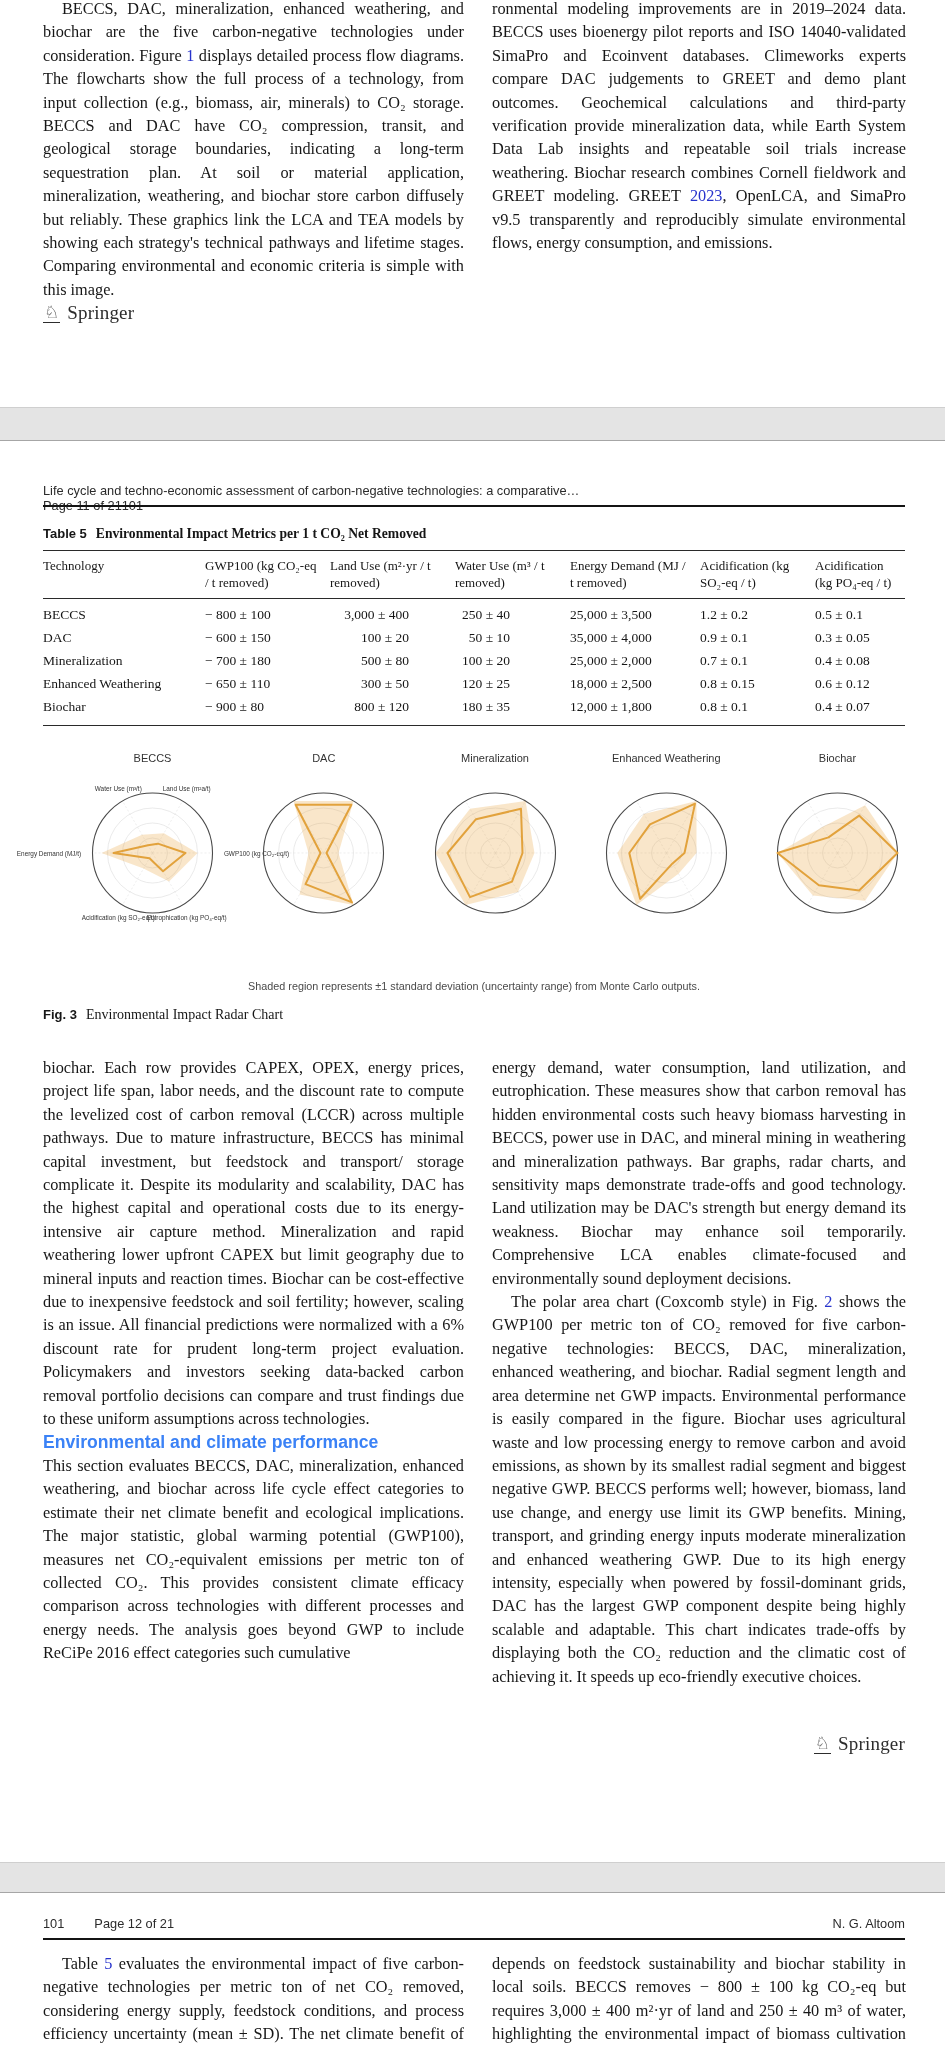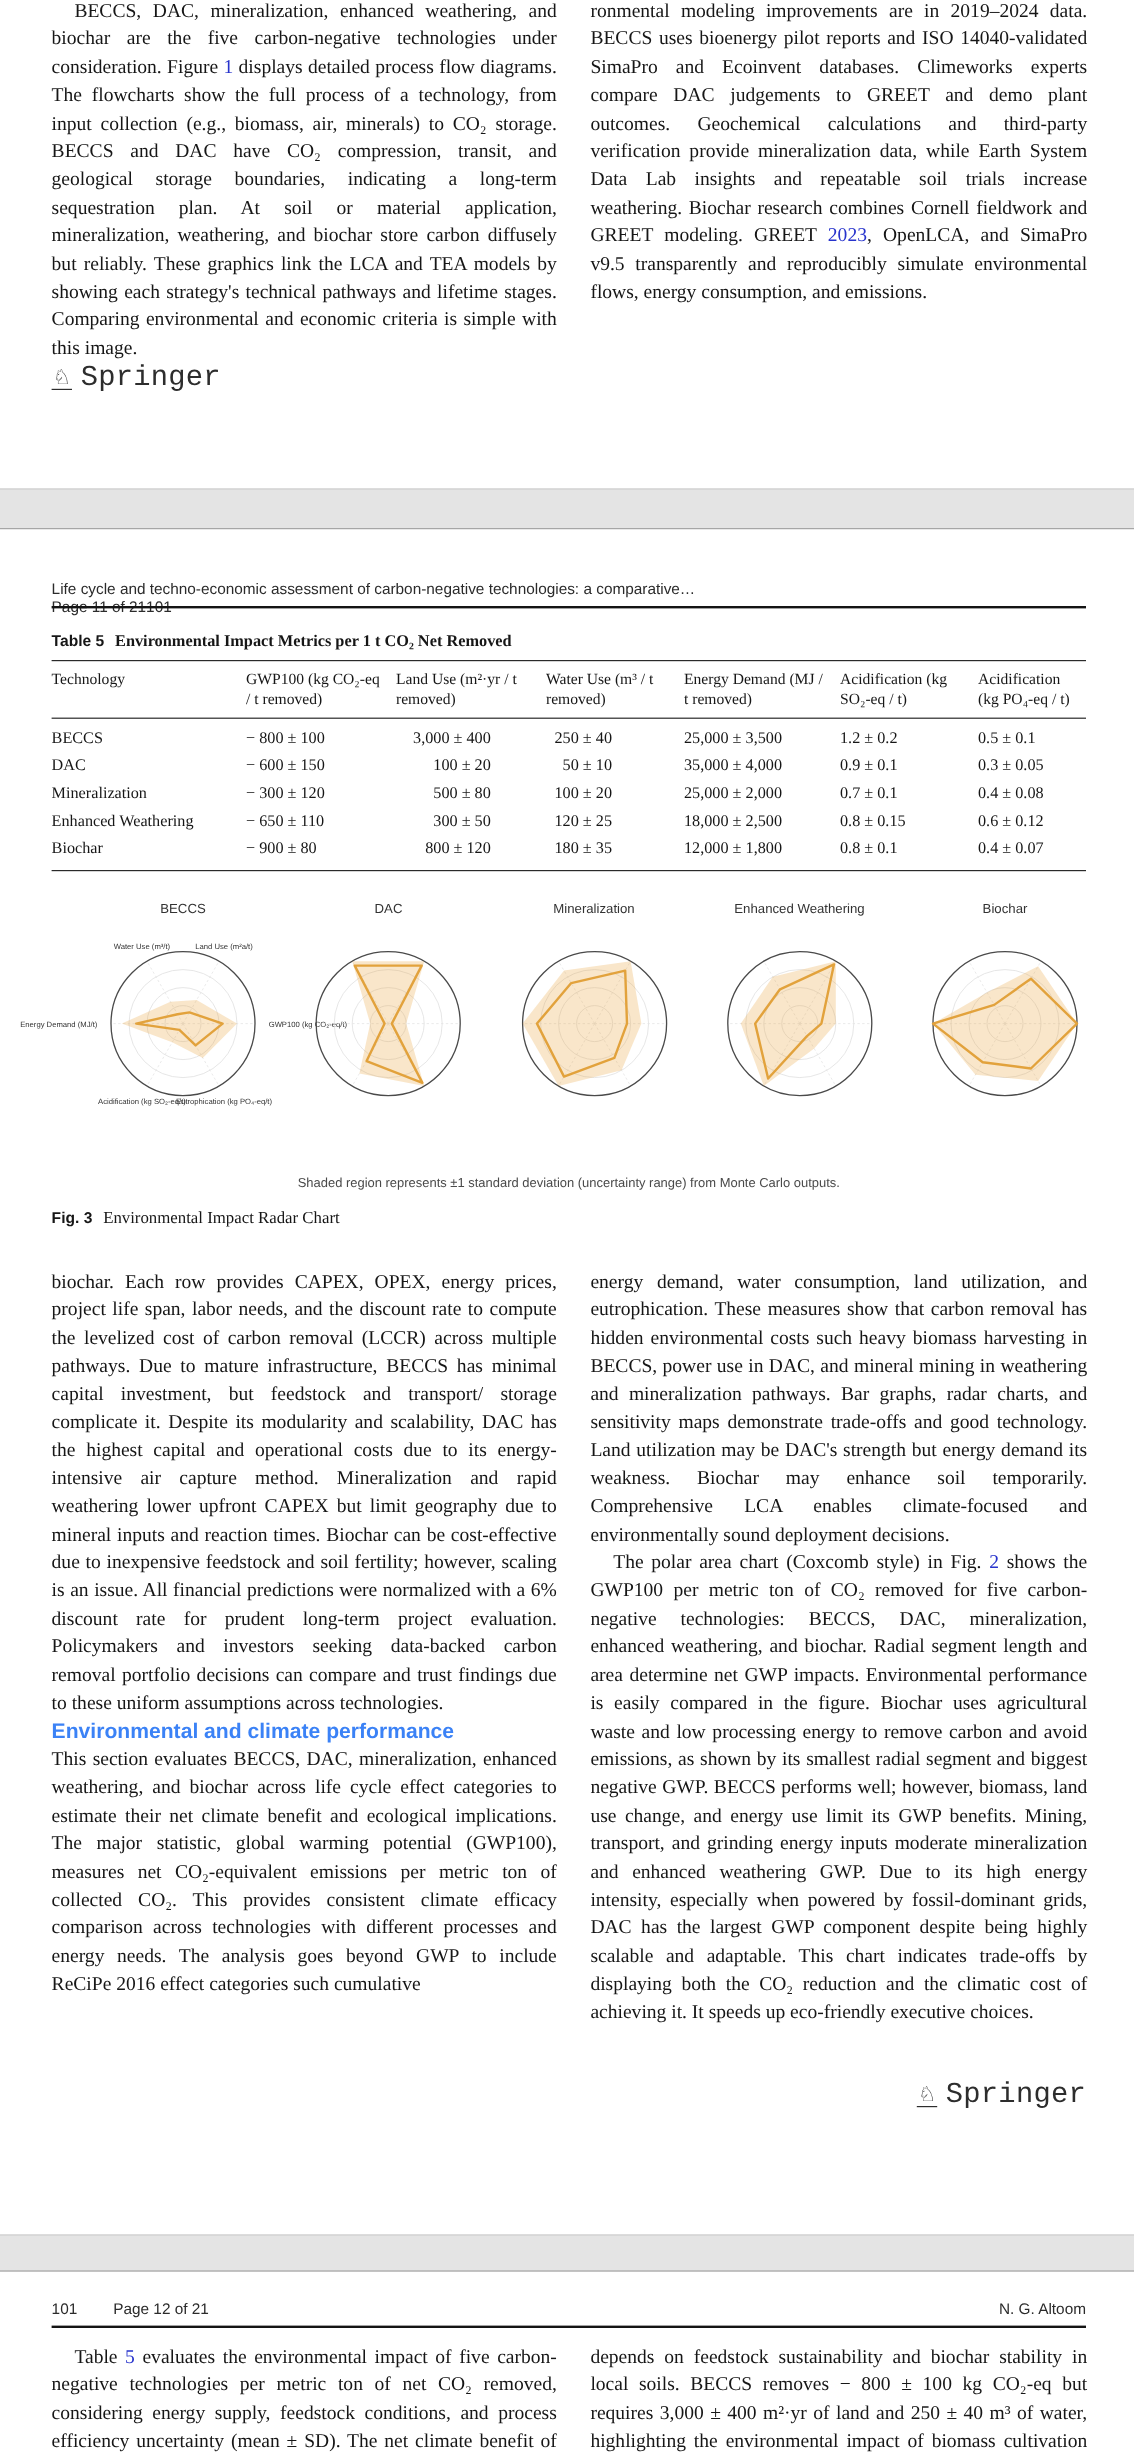--- a/index.html
+++ b/index.html
@@ -51,21 +51,21 @@
     font-family:"Liberation Sans", sans-serif; font-size:10.8px; color:#4a4a4a; }
   .fig-caption { position:absolute; left:43px; width:862px; font-size:14px; }
   .fig-caption b { font-family:"Liberation Sans", sans-serif; font-size:13px; margin-right:9px; }
 
   .section-heading { font-family:"Liberation Sans", sans-serif; font-weight:bold; font-size:17.6px;
     color:#3b82f6; text-align:left; text-indent:0; margin:15px 0 13px 0; }
 
   
   .springer { position:absolute; display:flex; align-items:center; gap:7px; color:#2d2d2d; }
   .springer .knight { font-size:17px; line-height:17px; border-bottom:1.6px solid #2d2d2d; padding:0 1px 1px 1px; }
-  .springer .wordmark { font-family:Liberation Mono, monospace; font-size:24px; letter-spacing:0.2px; }
+  .springer .wordmark { font-family:Liberation Serif, serif; font-size:19px; letter-spacing:0.2px; }
 </style>
 </head>
 <body>
 
 <div class="col" style="left:43px; top:-3px; width:421px;">
   <p class="indent"><span>BECCS, DAC, mineralization, enhanced weathering, and biochar are the five carbon-negative technologies under consideration. Figure </span><span class="link">1</span><span> displays detailed process flow diagrams. The flowcharts show the full process of a technology, from input collection (e.g., biomass, air, minerals) to CO₂ storage. BECCS and DAC have CO₂ compression, transit, and geological storage boundaries, indicating a long-term sequestration plan. At soil or material application, mineralization, weathering, and biochar store carbon diffusely but reliably. These graphics link the LCA and TEA models by showing each strategy's technical pathways and lifetime stages. Comparing environmental and economic criteria is simple with this image.</span></p>
 </div>
 <div class="col" style="left:492px; top:-3px; width:414px;">
   <p><span>ronmental modeling improvements are in 2019–2024 data. BECCS uses bioenergy pilot reports and ISO 14040-validated SimaPro and Ecoinvent databases. Climeworks experts compare DAC judgements to GREET and demo plant outcomes. Geochemical calculations and third-party verification provide mineralization data, while Earth System Data Lab insights and repeatable soil trials increase weathering. Biochar research combines Cornell fieldwork and GREET modeling. GREET </span><span class="link">2023</span><span>, OpenLCA, and SimaPro v9.5 transparently and reproducibly simulate environmental flows, energy consumption, and emissions.</span></p>
 </div>
@@ -124,21 +124,21 @@
         <td class="c0">DAC</td>
         <td class="c1">− 600 ± 150</td>
         <td class="c2">100 ± 20</td>
         <td class="c3">50 ± 10</td>
         <td class="c4">35,000 ± 4,000</td>
         <td class="c5">0.9 ± 0.1</td>
         <td class="c6">0.3 ± 0.05</td>
       </tr>
       <tr>
         <td class="c0">Mineralization</td>
-        <td class="c1">− 300 ± 120</td>
+        <td class="c1">− 700 ± 180</td>
         <td class="c2">500 ± 80</td>
         <td class="c3">100 ± 20</td>
         <td class="c4">25,000 ± 2,000</td>
         <td class="c5">0.7 ± 0.1</td>
         <td class="c6">0.4 ± 0.08</td>
       </tr>
       <tr>
         <td class="c0">Enhanced Weathering</td>
         <td class="c1">− 650 ± 110</td>
         <td class="c2">300 ± 50</td>

